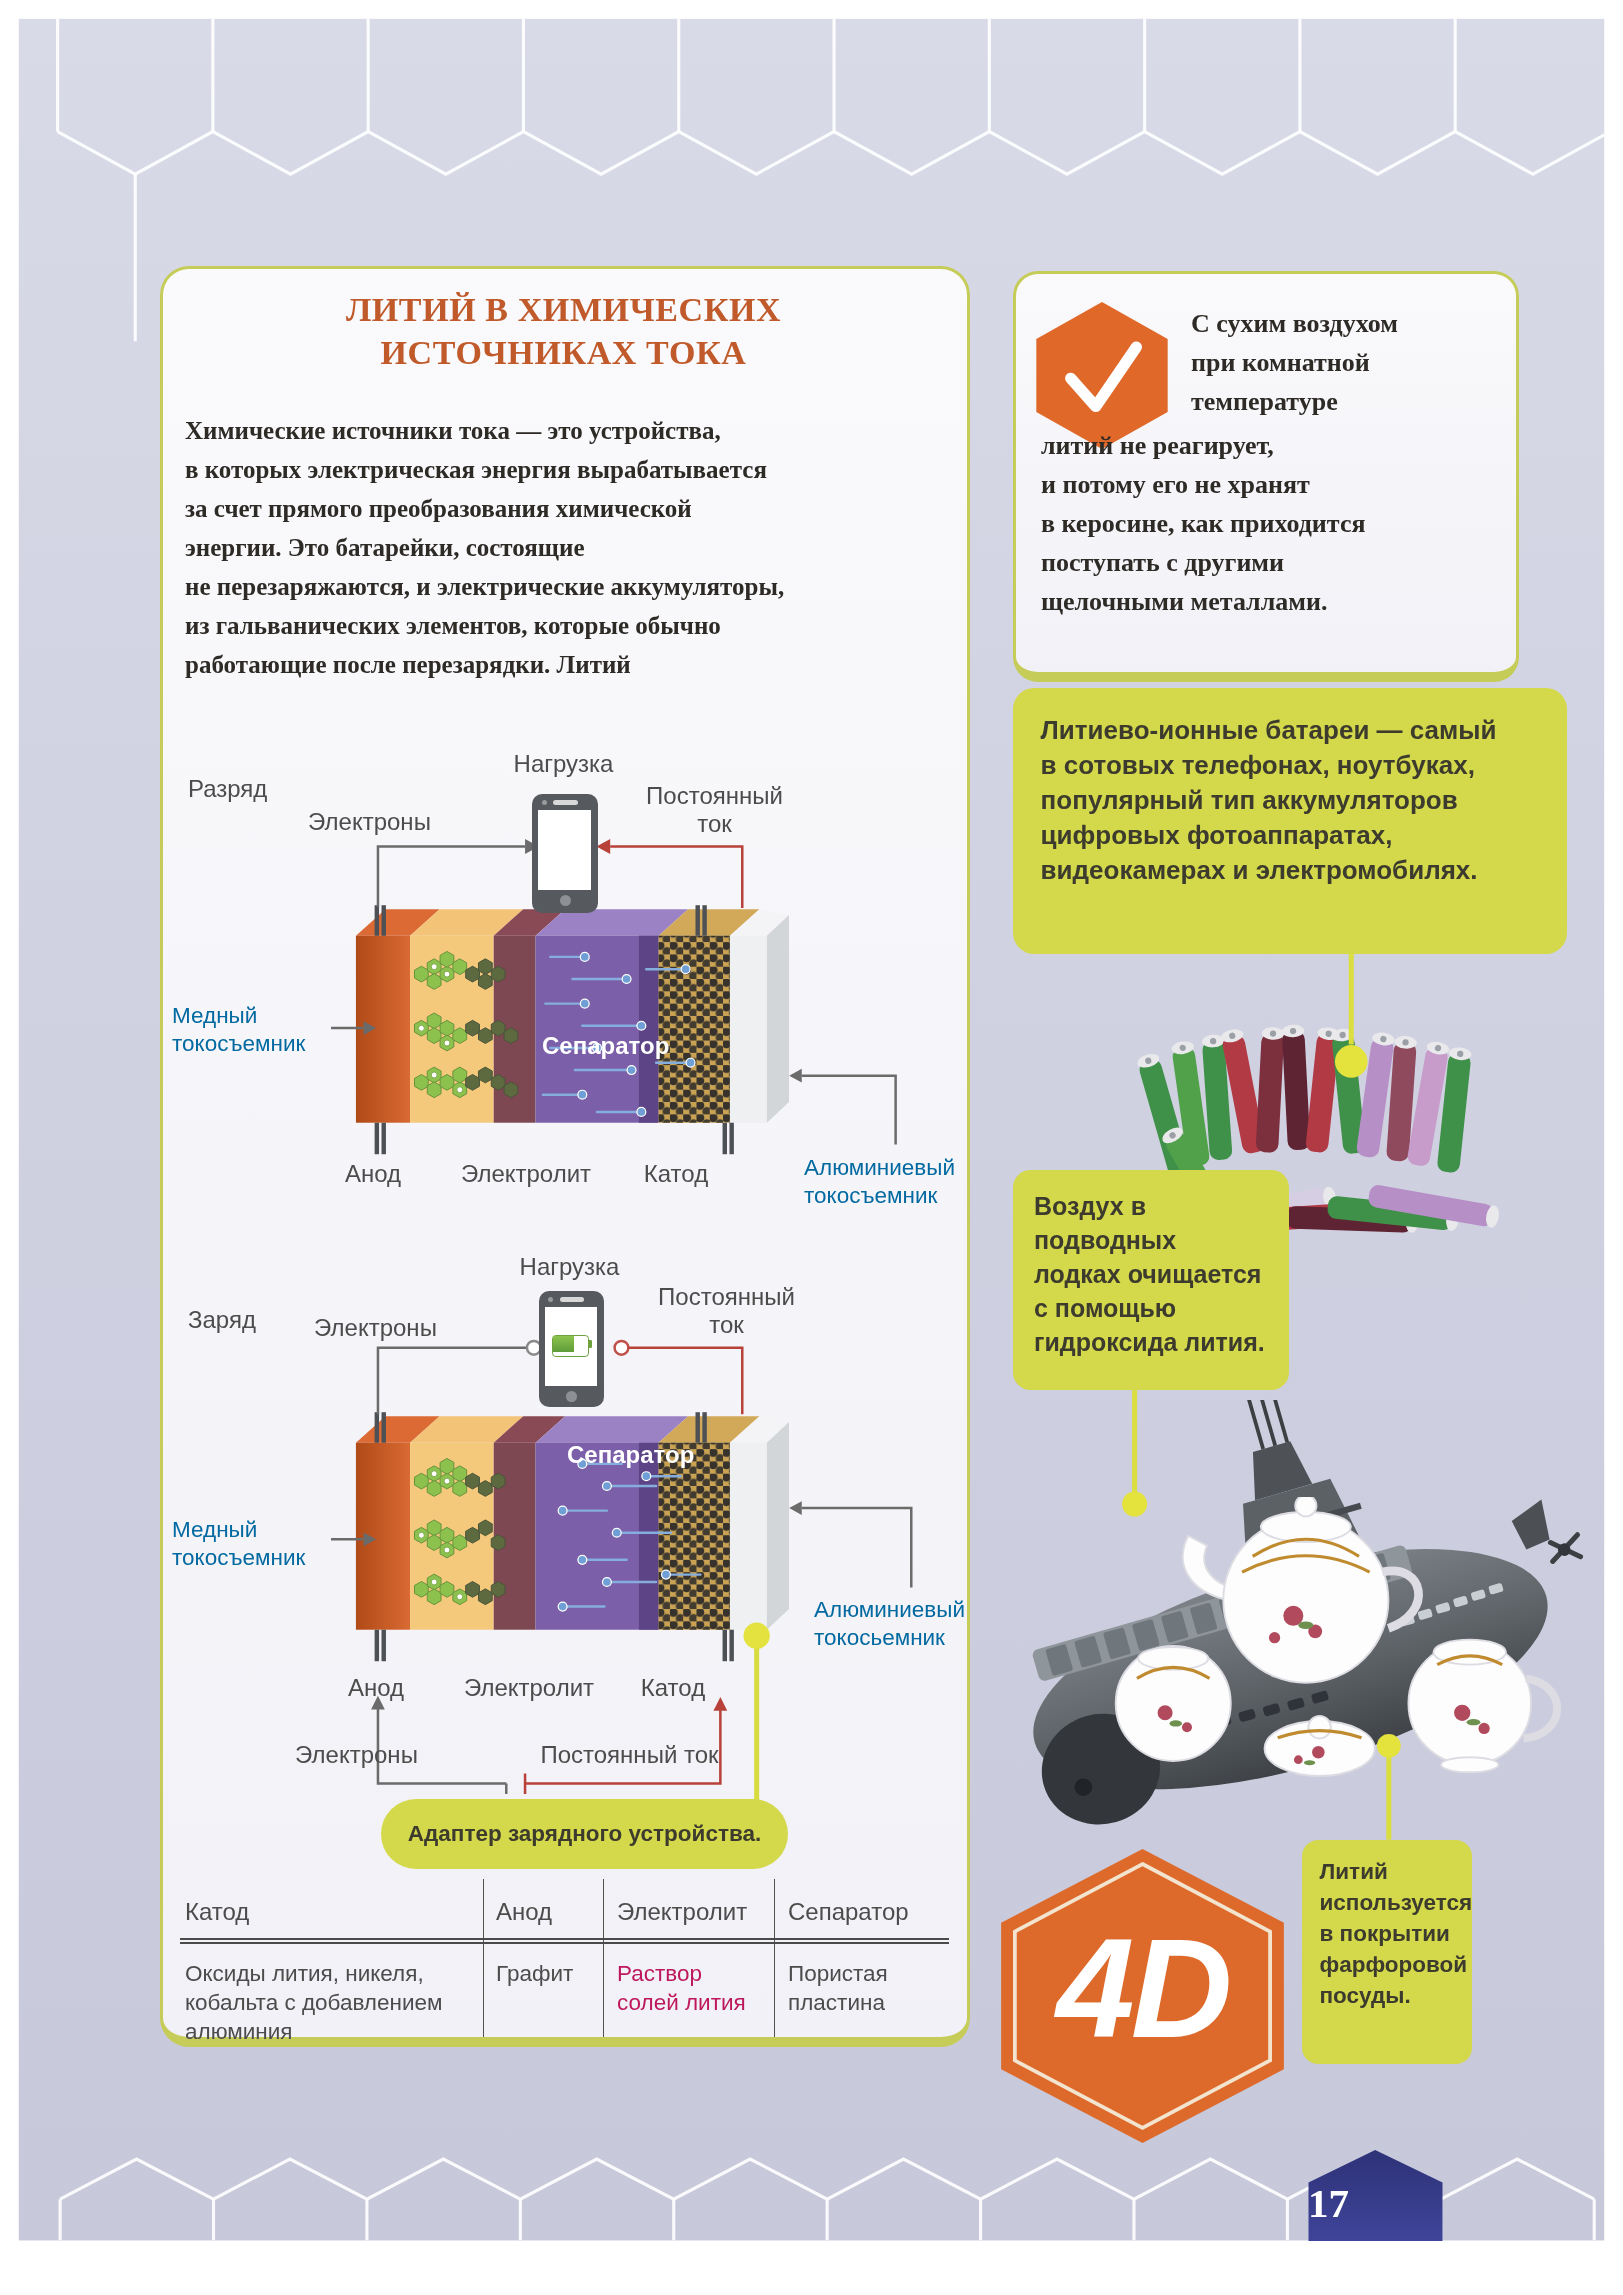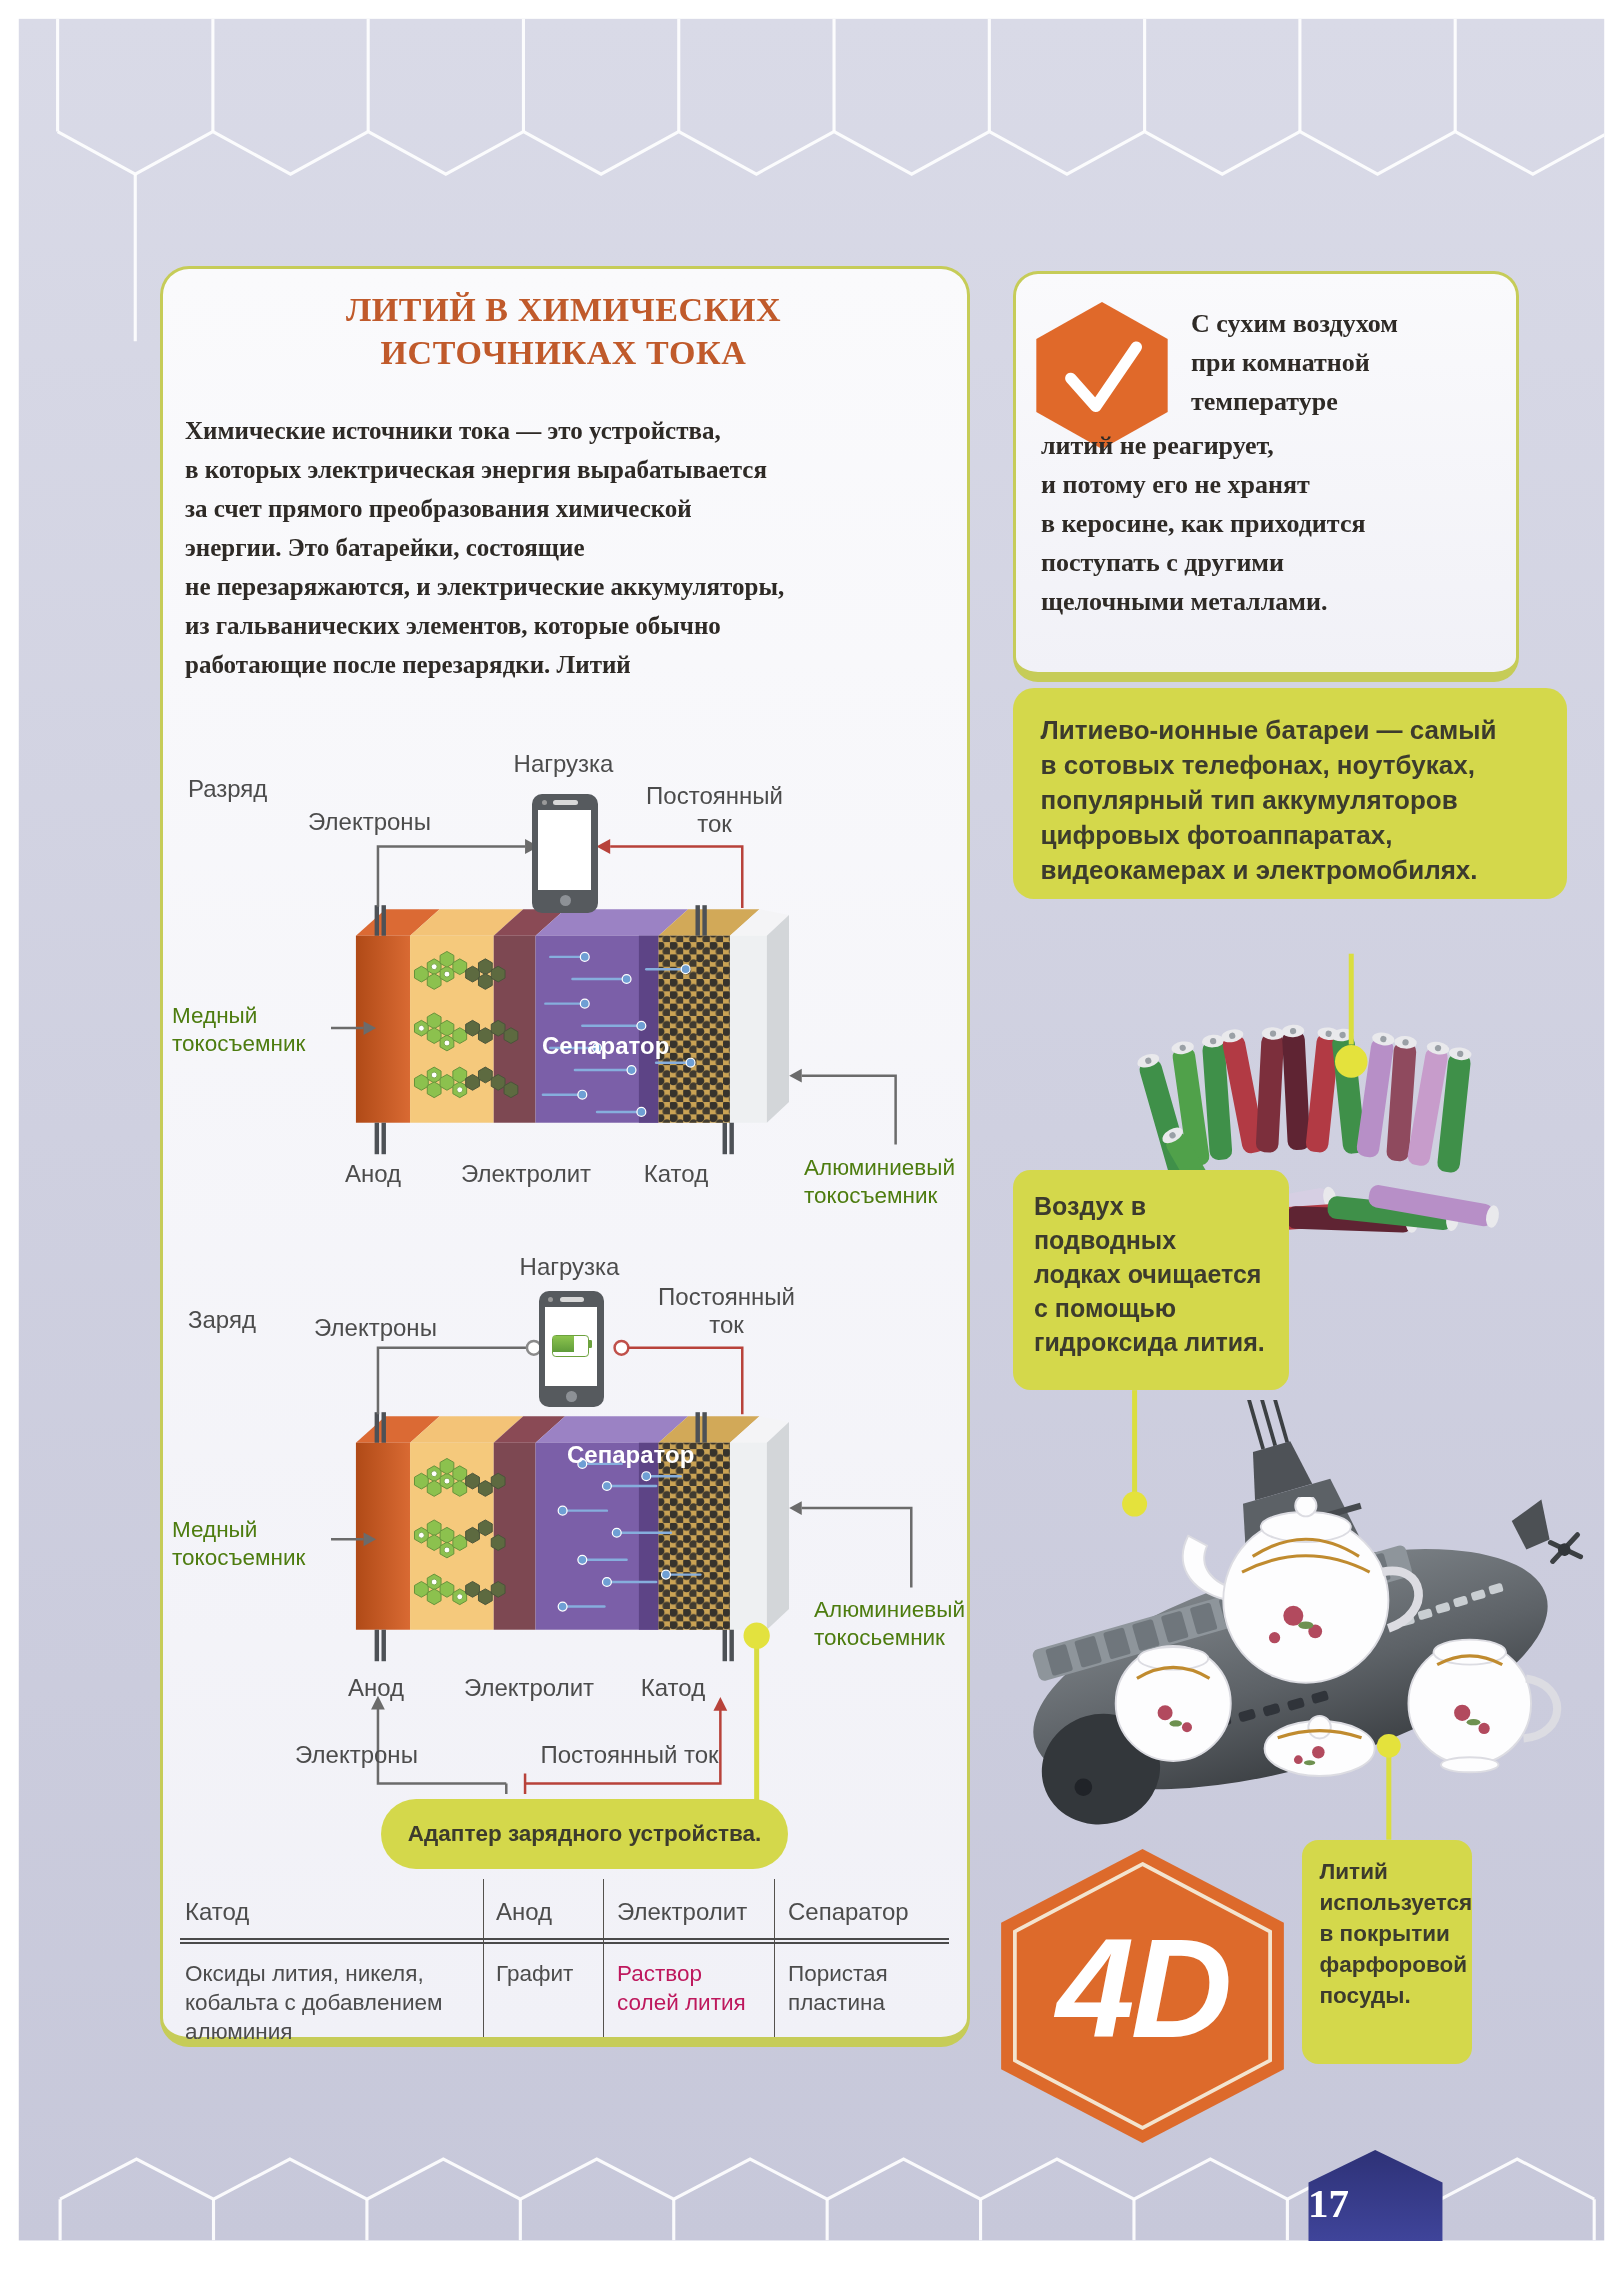--- a/index.html
+++ b/index.html
@@ -1,20 +1,20 @@
 <!DOCTYPE html>
 <html style="font-size:10px"><head>
 <meta charset="utf-8">
 <style>
   html,body{margin:0;padding:0;background:#fff;}
   #page{position:relative;width:1623px;height:2295px;background:#fff;overflow:hidden;
         font-family:"Liberation Serif",serif;}
   .abs{position:absolute;}
   .dl{font:400 24px/27.6px "Liberation Sans",sans-serif;color:#4c4c4c;}
-  .dl2{font:400 22.5px/27.6px "Liberation Sans",sans-serif;color:#4d7c0f;}
+  .dl2{font:400 22.5px/27.6px "Liberation Sans",sans-serif;color:#0369a1;}
   .box{background:linear-gradient(180deg,#fafafc 0%,#f1f1f7 100%);
        border:3.8px solid #c6cc58;border-bottom-width:10px;border-radius:29px;}
   .green{background:#d4d84b;border-radius:21px;}
   .gl{font:700 26px/35px "Liberation Sans",sans-serif;color:#3c3b2d;}
   .gl2{font:700 25px/34px "Liberation Sans",sans-serif;color:#3c3b2d;}
   .gl3{font:700 22.5px/31px "Liberation Sans",sans-serif;color:#3c3b2d;}
   .tt{font:700 34px/41px "Liberation Serif",serif;color:#c05a2b;text-align:center;letter-spacing:0.6px;}
   .intro-line{font:700 25px/39px "Liberation Serif",serif;color:#2e2a26;white-space:nowrap;}
   .fact-line{font:700 26px/39px "Liberation Serif",serif;color:#2e2a26;white-space:nowrap;}
   .ctr{text-align:center;}
@@ -404,21 +404,21 @@
     </div>
     <div class="abs" style="left:25px;top:152px;">
       <div class="fact-line">литий не реагирует,</div>
       <div class="fact-line">и потому его не хранят</div>
       <div class="fact-line">в керосине, как приходится</div>
       <div class="fact-line">поступать с другими</div>
       <div class="fact-line">щелочными металлами.</div>
     </div>
   </div>
 
-  <div class="abs green" style="left:1013px;top:688px;width:554px;height:211px;">
+  <div class="abs green" style="left:1013px;top:688px;width:554px;height:266px;">
     <div class="abs" style="left:27.6px;top:25px;">
       <div class="gl">Литиево-ионные батареи — самый</div>
       <div class="gl">в сотовых телефонах, ноутбуках,</div>
       <div class="gl">популярный тип аккумуляторов</div>
       <div class="gl">цифровых фотоаппаратах,</div>
       <div class="gl">видеокамерах и электромобилях.</div>
     </div>
   </div>
 
   <svg class="abs" style="left:1127px;top:999px;" width="401" height="263" viewBox="0 0 640 420">

